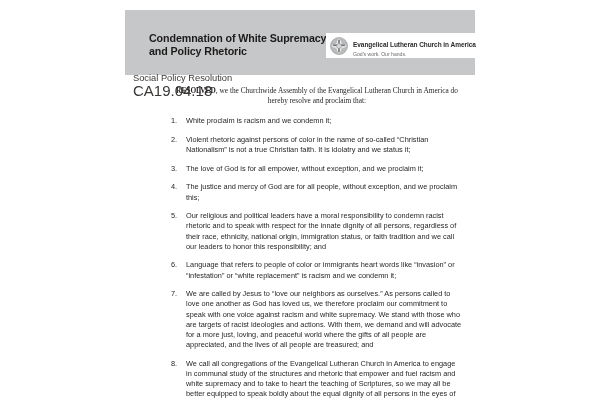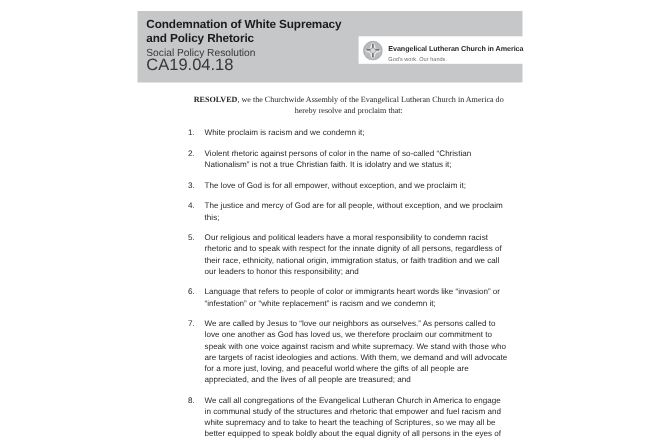--- a/index.html
+++ b/index.html
@@ -30,21 +30,21 @@
     left: 133px;
     top: 16px;
     width: 215px;
   }
   .doc-title {
     font-size: 10.7px;
     font-weight: bold;
     line-height: 12.6px;
     letter-spacing: -0.1px;
     color: #1c1b1a;
-    margin: 0;
+    margin: 16px;
   }
   .doc-subtitle {
     font-size: 9.3px;
     line-height: 11.6px;
     color: #3a3836;
     margin: 1.5px 0 0 0;
     font-weight: normal;
   }
   .doc-number {
     font-size: 15px;

